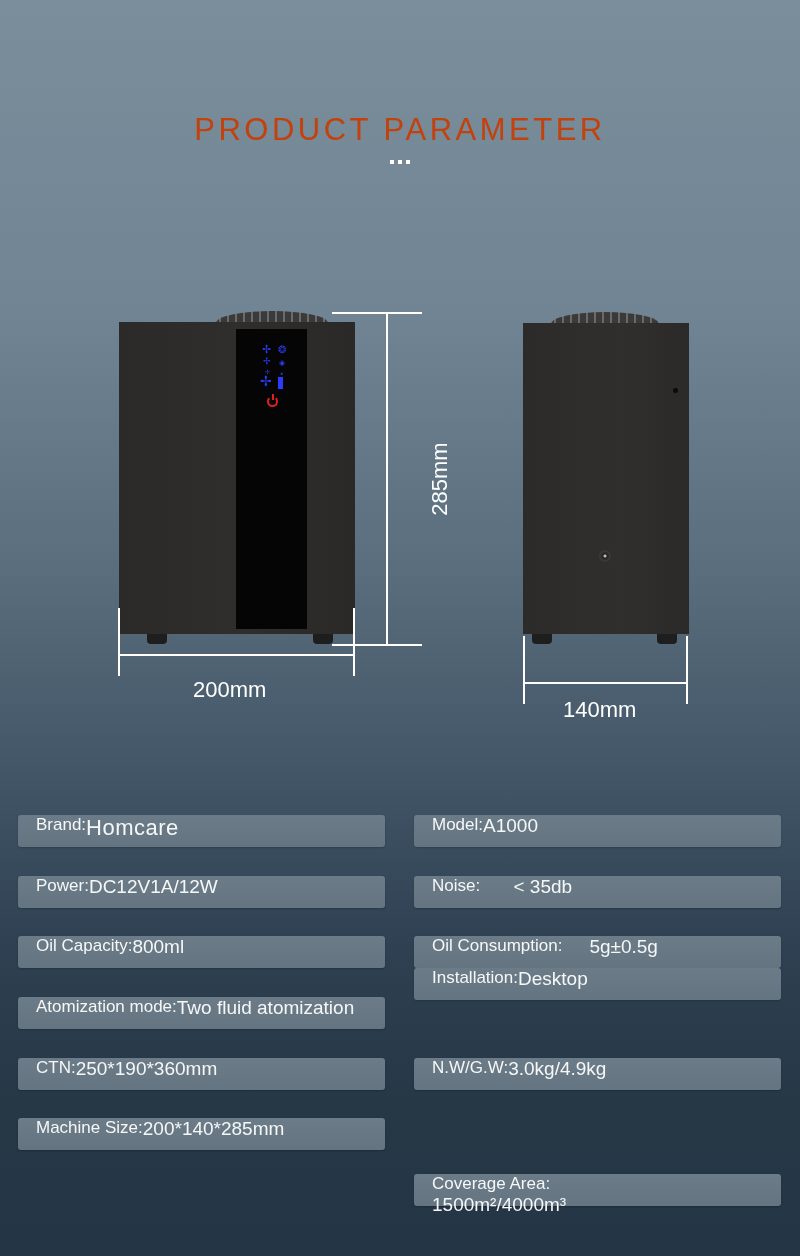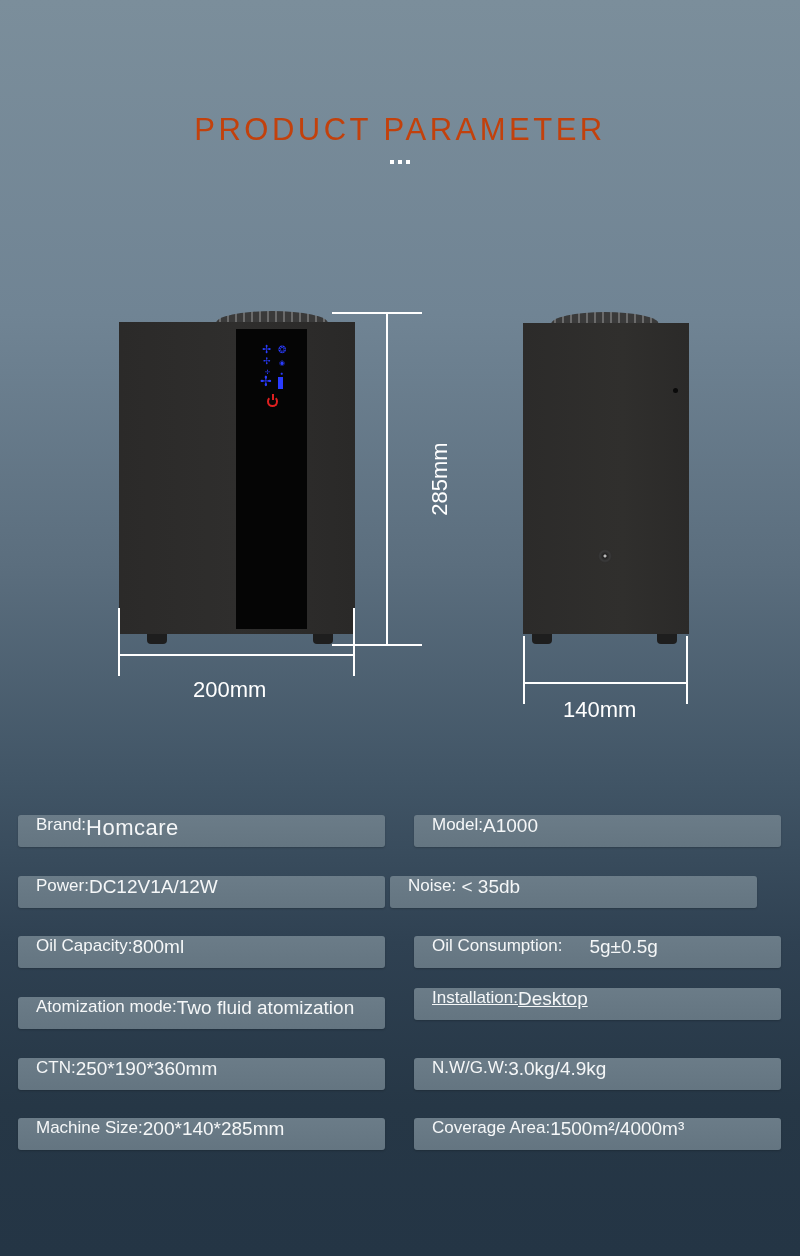--- a/index.html
+++ b/index.html
@@ -134,32 +134,32 @@
 </div>
 <div class="spec" style="left:18px;top:1118px;">
   <span class="lbl">Machine Size:</span>
     <span class="val">200*140*285mm</span>
 </div>
 
 <div class="spec" style="left:414px;top:815px;">
   <span class="lbl">Model:</span>
     <span class="val">A1000</span>
 </div>
-<div class="spec" style="left:390px;top:876px;">
+<div class="spec" style="left:414px;top:876px;gap:28px;">
   <span class="lbl">Noise:</span>
     <span class="val" style="white-space:pre;"> &lt; 35db</span>
 </div>
 <div class="spec" style="left:414px;top:936px;gap:27px;">
   <span class="lbl">Oil Consumption:</span>
     <span class="val">5g±0.5g</span>
 </div>
-<div class="spec" style="left:414px;top:988px;text-decoration:underline;">
+<div class="spec" style="left:414px;top:968px;">
   <span class="lbl">Installation:</span>
     <span class="val">Desktop</span>
 </div>
 <div class="spec" style="left:414px;top:1058px;">
   <span class="lbl">N.W/G.W:</span>
     <span class="val">3.0kg/4.9kg</span>
 </div>
-<div class="spec" style="left:414px;top:1118px;">
+<div class="spec" style="left:414px;top:1174px;flex-direction:column;">
   <span class="lbl">Coverage Area:</span>
     <span class="val">1500m²/4000m³</span>
 </div>
 
 </body></html>

